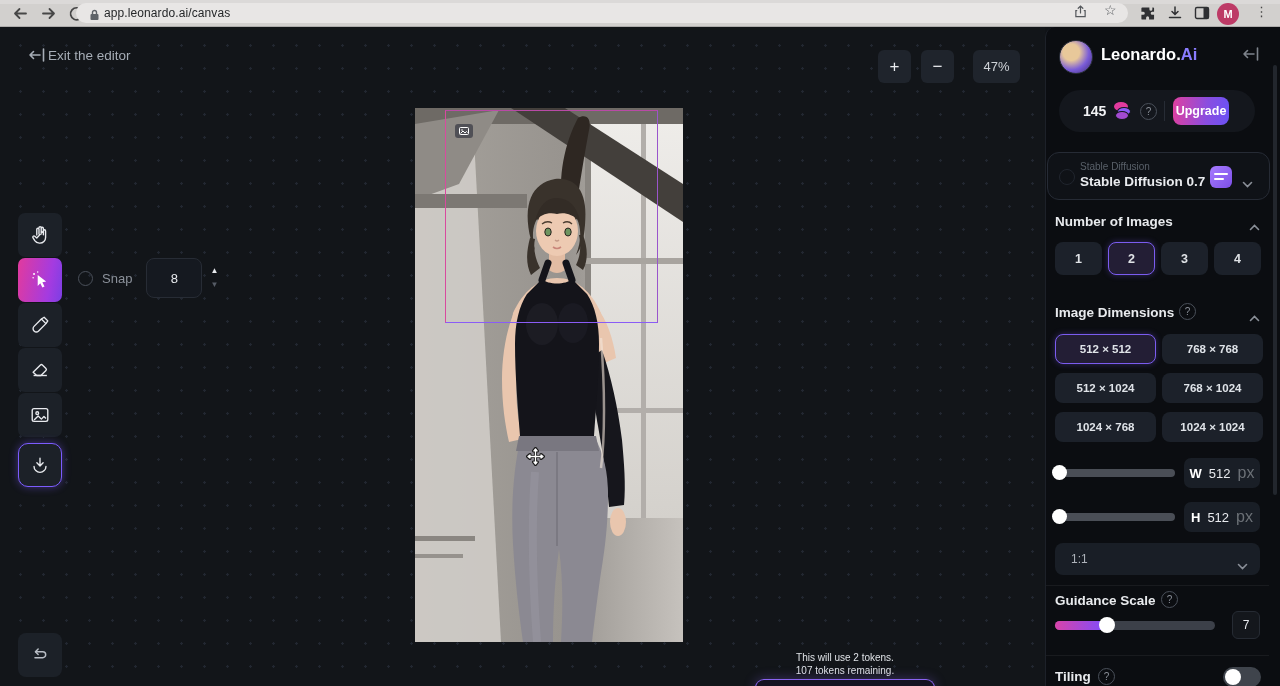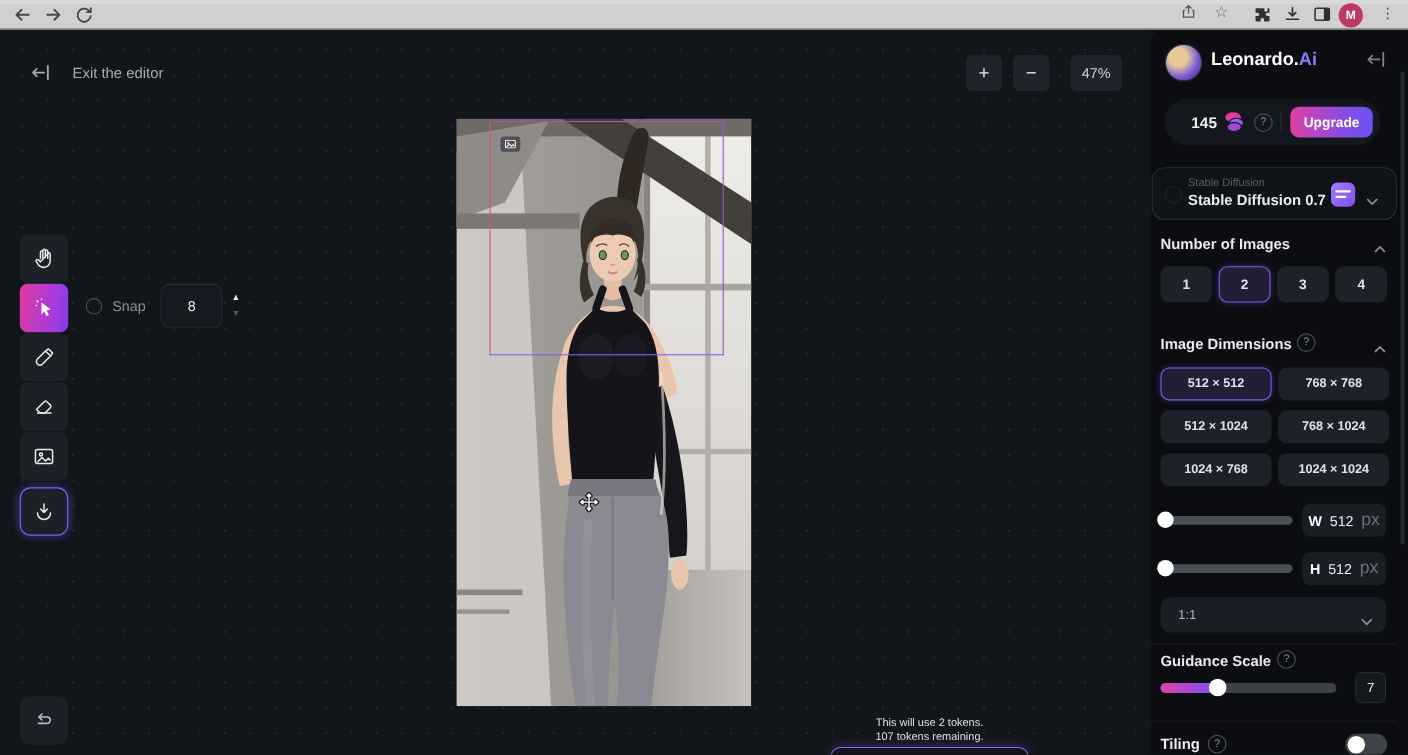--- a/index.html
+++ b/index.html
@@ -21,22 +21,22 @@
     background:#bd3a66; color:#fff; font-size:11px; font-weight:bold; display:flex; align-items:center; justify-content:center; }
   .menu-dots { position:absolute; left:1255px; top:4px; font-size:13px; color:#474747; letter-spacing:0; }
 
   
   .app { position:absolute; left:0; top:27px; width:1280px; height:659px; }
   .canvas { position:absolute; left:0; top:0; width:1045px; height:659px;
     background-color:#121519;
     background-image:radial-gradient(#222731 1.1px, transparent 1.45px);
     background-size:23px 23px; background-position:9px 7px; }
 
-  .exit-btn { position:absolute; left:28px; top:27px; height:24px; display:flex; align-items:center;
-    gap:20px; color:#a6adb6; cursor:pointer; }
+  .exit-btn { position:absolute; left:28px; top:16px; height:24px; display:flex; align-items:center;
+    gap:2px; color:#a6adb6; cursor:pointer; }
   .exit-btn .glyph { width:18px; height:16px; }
   .exit-btn span.lbl { font-size:13.5px; }
 
   .toolbar { position:absolute; left:18px; top:186px; width:44px; }
   .tool { width:44px; height:44px; background:#1c2128; border-radius:7px; margin-bottom:1px;
     display:flex; align-items:center; justify-content:center; }
   .tool svg { width:22px; height:22px; }
   .tool.active { background:linear-gradient(100deg,#e23a9d 0%,#a43be0 70%,#7c3fe4 100%); }
   .tool.download-tool { margin-top:6px; border:1.5px solid #7c5cff; border-radius:10px;
     box-shadow:0 0 8px rgba(124,92,255,.45); }
@@ -91,21 +91,21 @@
   .tp-count { position:absolute; left:24px; top:13px; font-size:14px; font-weight:600; color:#f2f3f5; }
   .tp-coins { position:absolute; left:55px; top:12px; width:20px; height:18px; }
   .tp-coins i { position:absolute; width:14px; height:9px; border-radius:50%; }
   .tp-coins .c1 { left:0; top:0; background:#e23a9d; }
   .tp-coins .c2 { left:3px; top:5px; background:#8b5cf6; border:1px solid #14171d; }
   .tp-coins .c3 { left:1px; top:9px; background:#a24ad0; border:1px solid #14171d; }
   .help-dot { width:17px; height:17px; border-radius:50%; border:1.5px solid #4a505a; color:#8a8f98;
     font-size:10px; display:flex; align-items:center; justify-content:center; }
   .tp-help { position:absolute; left:81px; top:13px; }
   .tp-divider { position:absolute; left:105px; top:11px; width:1px; height:20px; background:#272c35; }
-  .upgrade-btn { position:absolute; left:114px; top:7px; width:75px; height:28px; border-radius:8px;
+  .upgrade-btn { position:absolute; left:114px; top:7px; width:56px; height:28px; border-radius:8px;
     background:linear-gradient(95deg,#e0409f,#8a4de0 60%,#6a52f5); color:#fff; font-size:12.5px;
     font-weight:bold; display:flex; align-items:center; justify-content:center; }
 
   .model-dd { position:absolute; left:1px; top:125px; width:223px; height:48px; background:#0f1217;
     border:1px solid #262b35; border-radius:12px; }
   .md-circle { position:absolute; left:11px; top:16px; width:16px; height:16px; border-radius:50%;
     border:1.5px solid #20252e; }
   .md-label { position:absolute; left:32px; top:8px; font-size:10px; color:#596069; }
   .md-value { position:absolute; left:32px; top:21px; font-size:13.5px; font-weight:600; color:#e9ebee; }
   .md-icon { position:absolute; left:162px; top:13px; width:22px; height:22px; border-radius:6px;
@@ -167,20 +167,29 @@
     <div class="nav-ico" style="left:40px">
       <svg viewBox="0 0 17 17" fill="none" stroke="currentColor" stroke-width="1.8" stroke-linecap="round" stroke-linejoin="round">
           <path d="M3 8.5h11M9.5 4 14 8.5 9.5 13"></path>
         </svg>
     </div>
     <div class="nav-ico" style="left:68px">
       <svg viewBox="0 0 17 17" fill="none" stroke="currentColor" stroke-width="1.7" stroke-linecap="round">
           <path d="M13.6 5.5a6 6 0 1 0 .9 4.2"></path>
           <path d="M14.5 2.5v3.5H11" fill="none"></path>
         </svg>
+    </div>
+    <div class="url-pill">
+      <div class="lock-ico">
+        <svg viewBox="0 0 11 12" fill="none" stroke="#5f6368" stroke-width="1.4">
+            <rect x="1.5" y="5" width="8" height="6" rx="1" fill="#5f6368" stroke="none"></rect>
+            <path d="M3.5 5V3.5a2 2 0 0 1 4 0V5"></path>
+          </svg>
+      </div>
+      <span class="url-text">app.leonardo.ai/canvas</span>
     </div>
     <div class="pill-ico" style="left:1074px">
       <svg viewBox="0 0 14 14" fill="none" stroke="currentColor" stroke-width="1.3" stroke-linecap="round">
           <path d="M7 1.5v7M4.5 3.5 7 1.2l2.5 2.3"></path>
           <path d="M3 6H2v6.5h10V6h-1"></path>
         </svg>
     </div>
     <div class="pill-ico" style="left:1104px; top:2px; font-size:14px; color:#55585c;">☆</div>
     <div class="nav-ico" style="left:1140px; top:6px; width:15px; height:15px;">
       <svg viewBox="0 0 16 16" fill="#2f3033">

